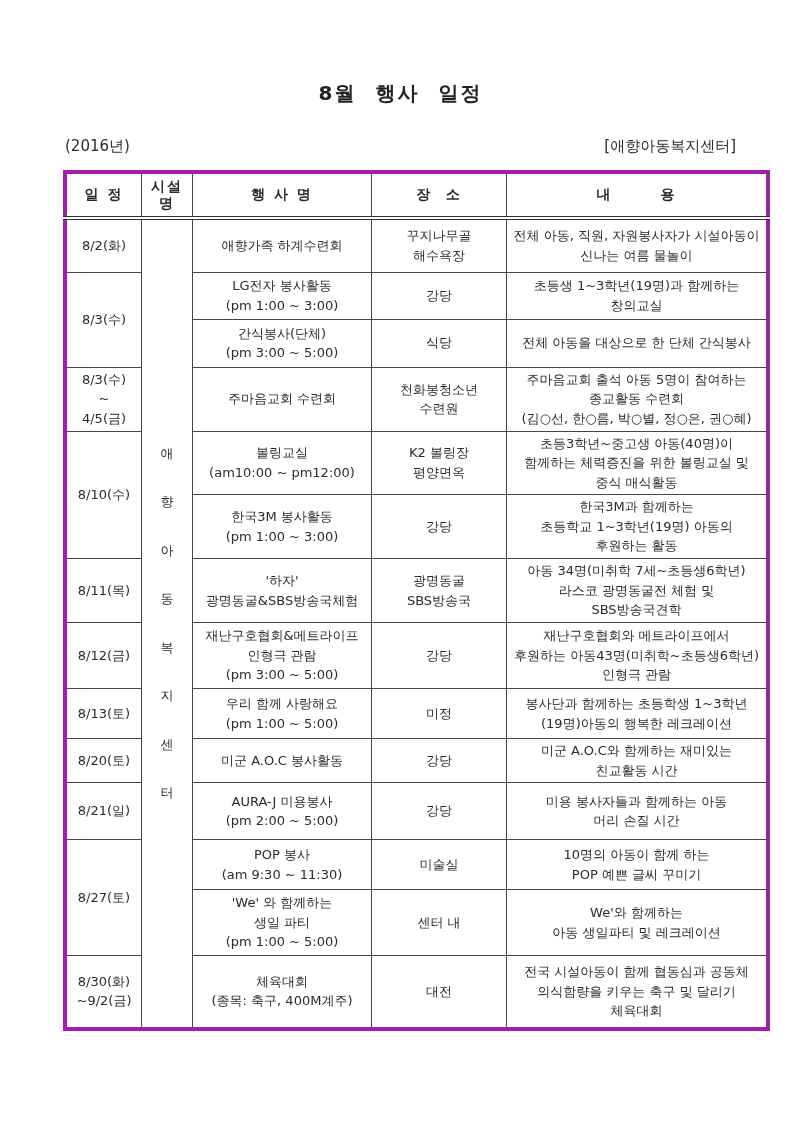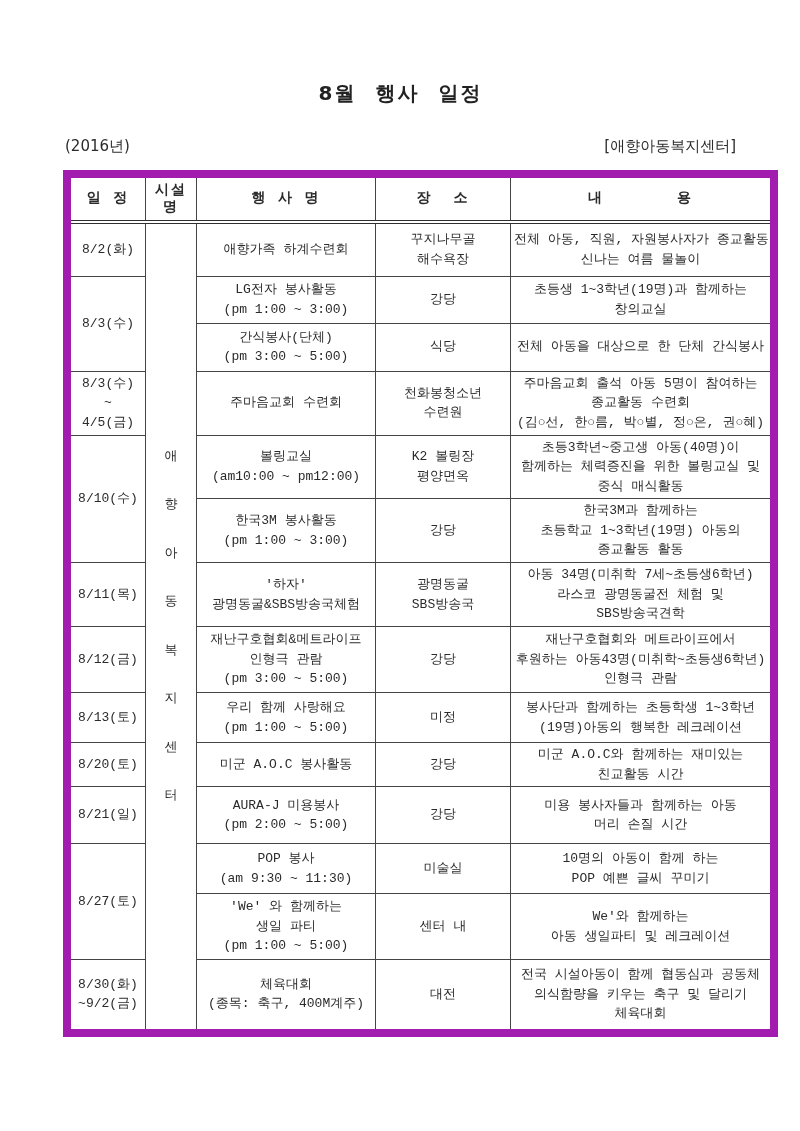--- a/index.html
+++ b/index.html
@@ -12,22 +12,21 @@
   .doc-title{
     text-align:center;font-size:20px;font-weight:bold;color:#222;
     letter-spacing:2px;word-spacing:10px;margin:0 0 30px 0;
   }
   .meta-row{
     display:flex;justify-content:space-between;align-items:flex-end;
     font-size:15px;margin:0 2px 14px 2px;color:#2b2b2b;gap:24px;
   }
   table.schedule{
     width:675px;border-collapse:collapse;table-layout:fixed;
-    border:8px solid #a21caf;
-    font-family:Liberation Mono, monospace;
+    border:4px solid #a21caf;
   }
   th,td{
     border:1px solid #454545;text-align:center;vertical-align:middle;
     font-size:13px;line-height:1.5;padding:2px 3px;color:#2b2b2b;
     overflow:hidden;
   }
   thead th{
     border-bottom:4px double #2f2f2f;height:38px;
     font-weight:bold;font-size:14px;letter-spacing:2px;line-height:1.25;
   }
@@ -84,21 +83,21 @@
             </div>
           </td>
           <td class="c-event">
             <div>애향가족 하계수련회</div>
           </td>
           <td class="c-place">
             <div>꾸지나무골</div>
             <div>해수욕장</div>
           </td>
           <td class="c-content">
-            <div>전체 아동, 직원, 자원봉사자가 종교활동</div>
+            <div>전체 아동, 직원, 자원봉사자가 시설아동이</div>
             <div>신나는 여름 물놀이</div>
           </td>
         </tr>
         <tr style="height: 47px;">
           <td class="c-date" rowspan="2">
             <div>8/3(수)</div>
           </td>
           <td class="c-event">
             <div>LG전자 봉사활동</div>
             <div>(pm 1:00 ~ 3:00)</div>
@@ -164,21 +163,21 @@
           <td class="c-event">
             <div>한국3M 봉사활동</div>
             <div>(pm 1:00 ~ 3:00)</div>
           </td>
           <td class="c-place">
             <div>강당</div>
           </td>
           <td class="c-content">
             <div>한국3M과 함께하는</div>
             <div>초등학교 1~3학년(19명) 아동의</div>
-            <div>종교활동 활동</div>
+            <div>후원하는 활동</div>
           </td>
         </tr>
         <tr style="height: 64px;">
           <td class="c-date">
             <div>8/11(목)</div>
           </td>
           <td class="c-event">
             <div>'하자'</div>
             <div>광명동굴&amp;SBS방송국체험</div>
           </td>

